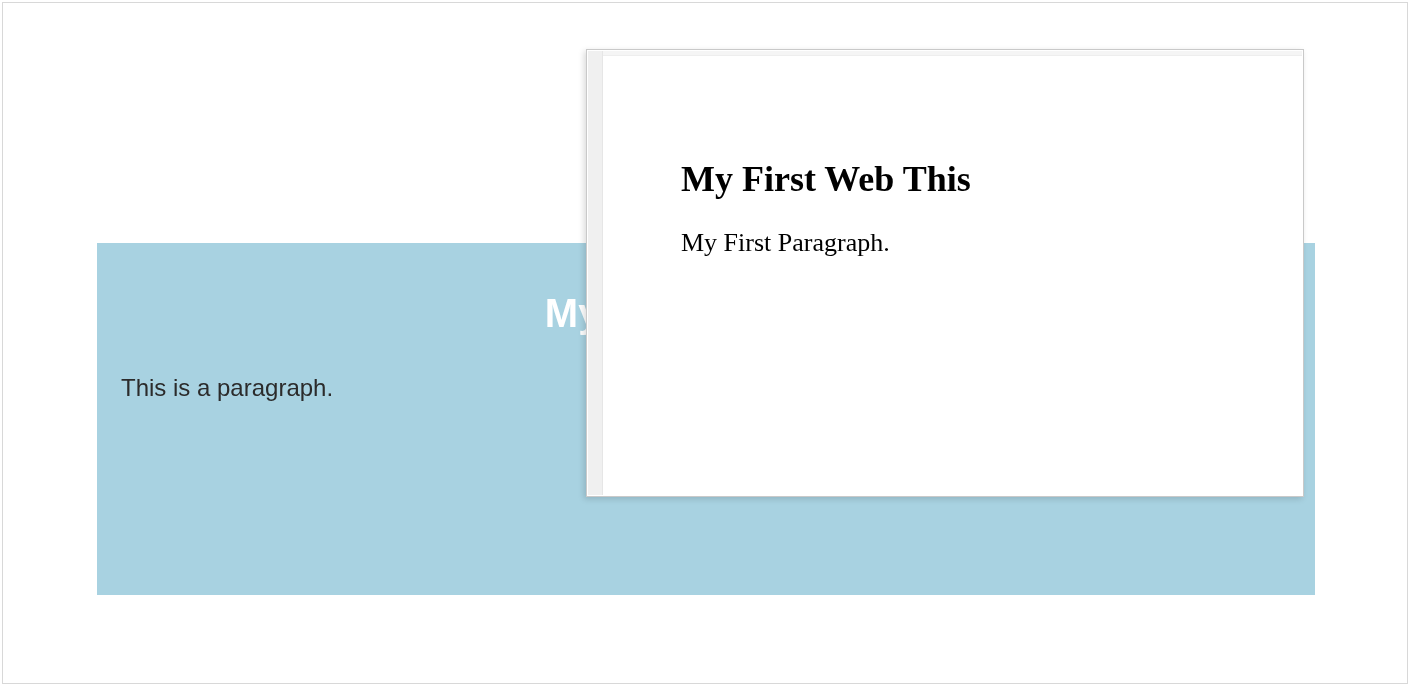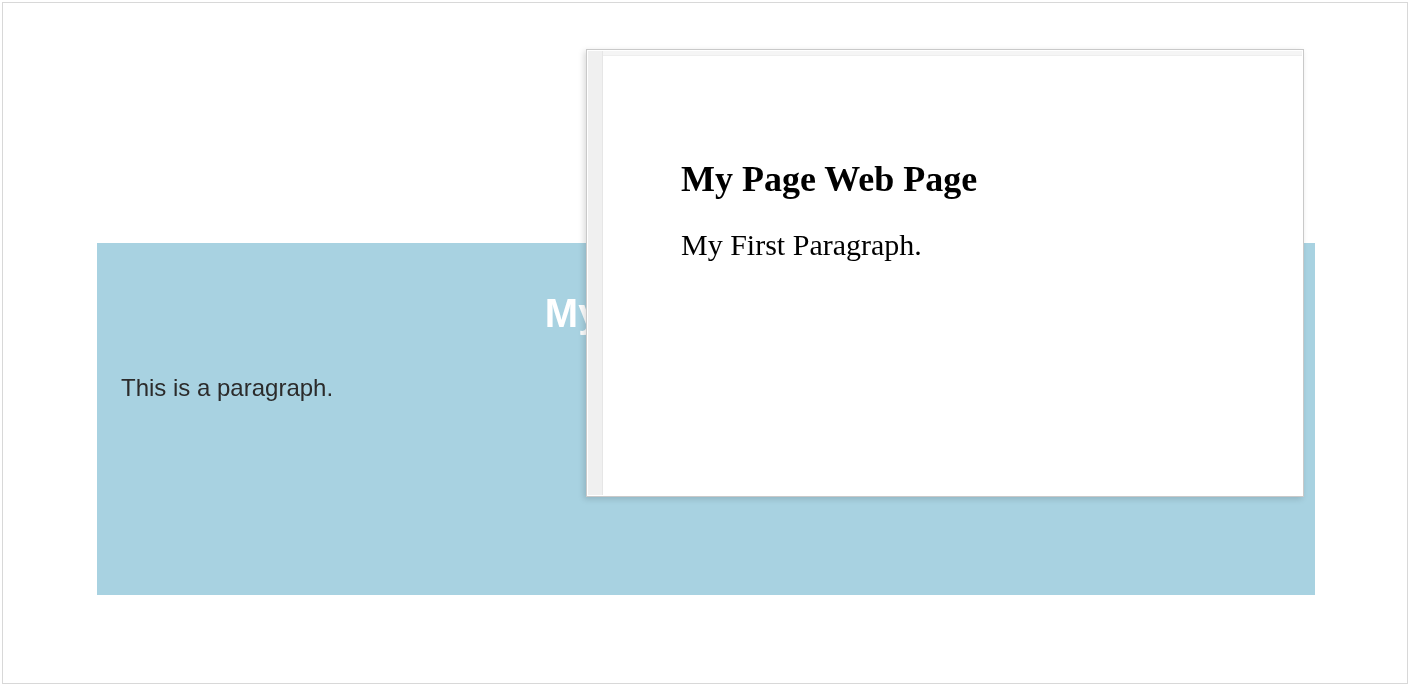--- a/index.html
+++ b/index.html
@@ -86,36 +86,36 @@
       color: #000000;
     }
     .popup-content h1 {
       font-family: "Times New Roman", Times, serif;
       font-size: 36px;
       font-weight: bold;
       margin-bottom: 28px;
     }
     .popup-content p {
       font-family: "Times New Roman", Times, serif;
-      font-size: 30px;
+      font-size: 26px;
       margin-bottom: 26px;
     }
   </style>
 </head>
 <body>
 
 <div class="outer-frame">
 
   <div class="styled-panel">
     <h1>My First Heading</h1>
     <p>This is a paragraph.</p>
   </div>
 
   <div class="popup-window">
     <div class="popup-scrollbar"></div>
     <div class="popup-topbar"></div>
     <div class="popup-content">
-      <h1>My Page Web Page</h1>
+      <h1>My First Web This</h1>
       <p>My First Paragraph.</p>
     </div>
   </div>
 
 </div>
 
 </body></html>

